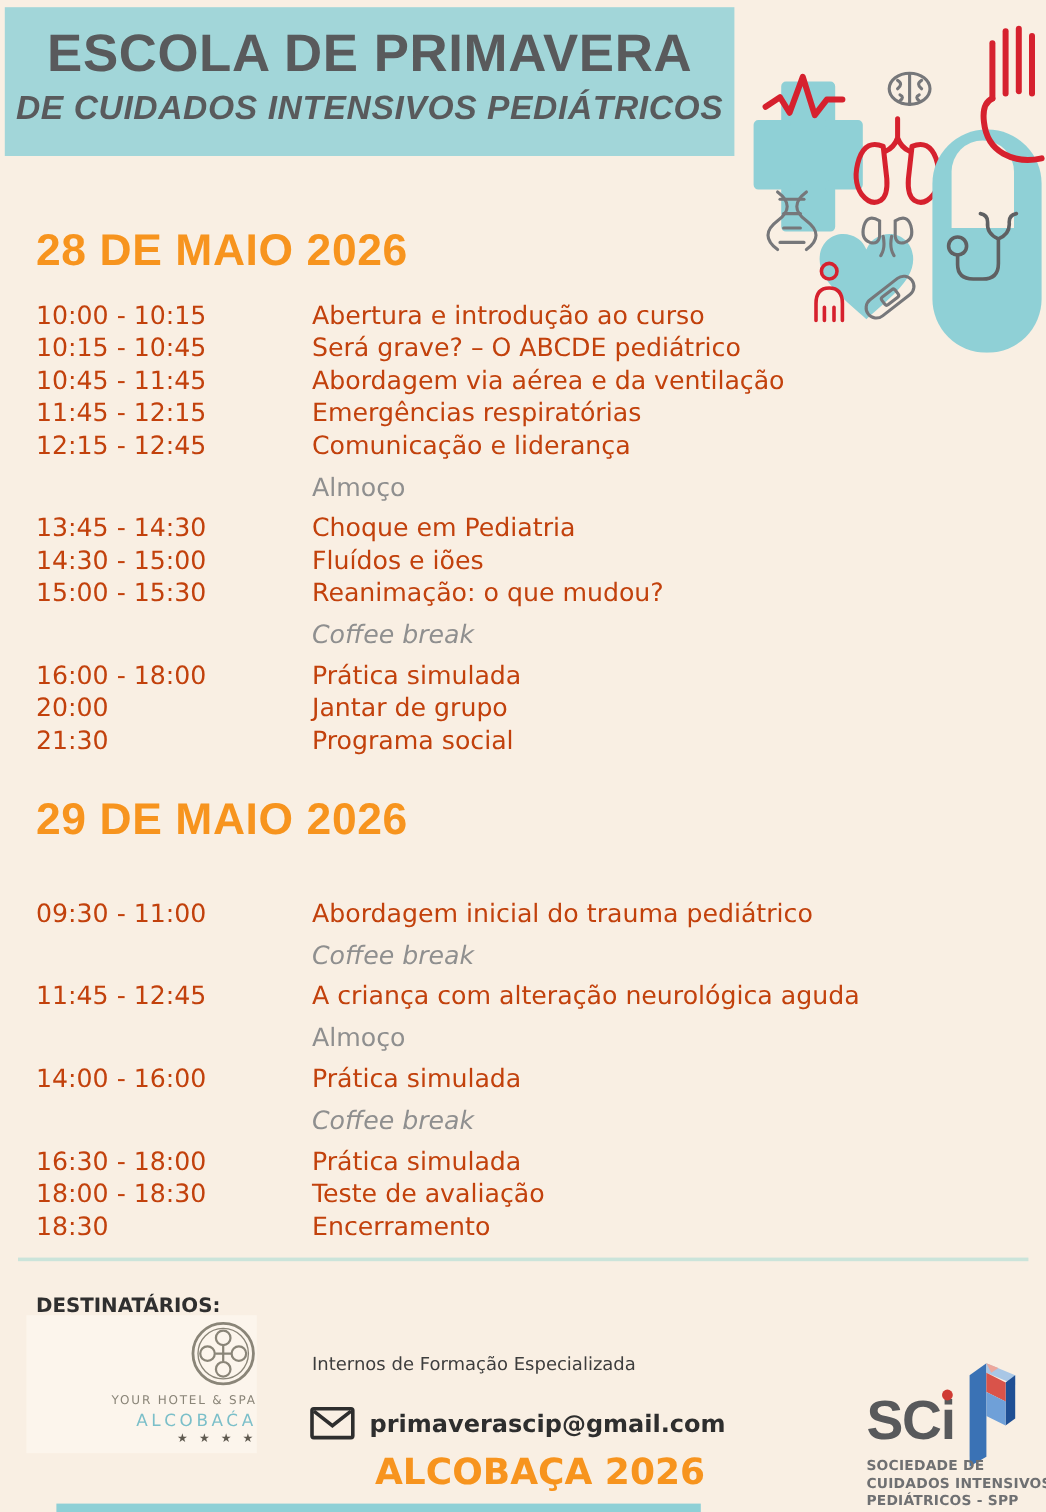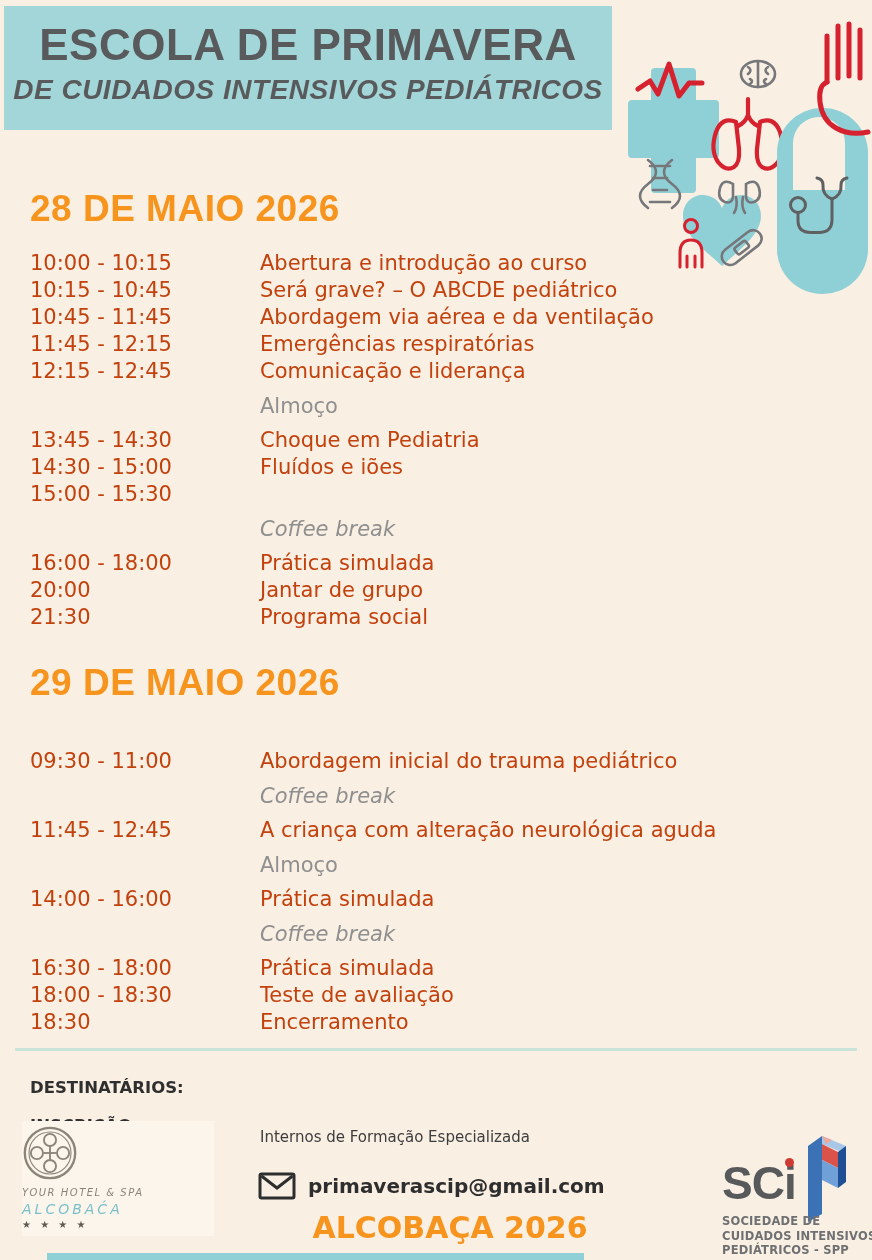--- a/index.html
+++ b/index.html
@@ -35,22 +35,22 @@
   
   .divider{position:absolute;left:15px;top:1048px;width:842px;height:3px;background:#cbe4da;}
 
   
   .flabel{position:absolute;left:30px;font-weight:bold;font-size:16.5px;color:#2f2f2f;}
   .fvalue{position:absolute;left:260px;font-size:15px;color:#3d3d3d;line-height:23px;}
   .dest-label{top:1078px;} .dest-value{top:1078px;margin-top:48px;}
   .insc-label{top:1116px;} .insc-value{top:1116px;}
 
   
-  .hotel{position:absolute;left:22px;top:1121px;width:192px;background:#fcf5ec;
-         text-align:left;padding:4px 0 6px 0;font-style:italic;}
+  .hotel{position:absolute;left:22px;top:1096px;width:192px;background:#fcf5ec;
+         text-align:right;padding:4px 0 6px 0;}
   .hotel-line1{margin-top:2px;font-size:10px;letter-spacing:1.5px;color:#8a8578;}
   .hotel-line2{margin-top:3px;font-size:14px;letter-spacing:3px;color:#7bbfc9;}
   .hotel-stars{margin-top:2px;font-size:10px;letter-spacing:3px;color:#5f5a50;}
 
   
   .email-row{position:absolute;left:258px;top:1172px;display:flex;align-items:center;gap:12px;}
   .email-text{font-weight:bold;font-size:20px;color:#2e2e2e;}
 
   
   .loc-year{position:absolute;left:300px;top:1210px;width:300px;text-align:center;
@@ -179,20 +179,21 @@
     <div class="srow">
         <span class="time">13:45 - 14:30</span>
         <span class="act">Choque em Pediatria</span>
       </div>
     <div class="srow">
         <span class="time">14:30 - 15:00</span>
         <span class="act">Fluídos e iões</span>
       </div>
     <div class="srow">
         <span class="time">15:00 - 15:30</span>
+        <span class="act">Reanimação: o que mudou?</span>
       </div>
     <div class="srow brk it">
         <span class="time"></span>
         <span class="act">Coffee break</span>
       </div>
     <div class="srow">
         <span class="time">16:00 - 18:00</span>
         <span class="act">Prática simulada</span>
       </div>
     <div class="srow">

